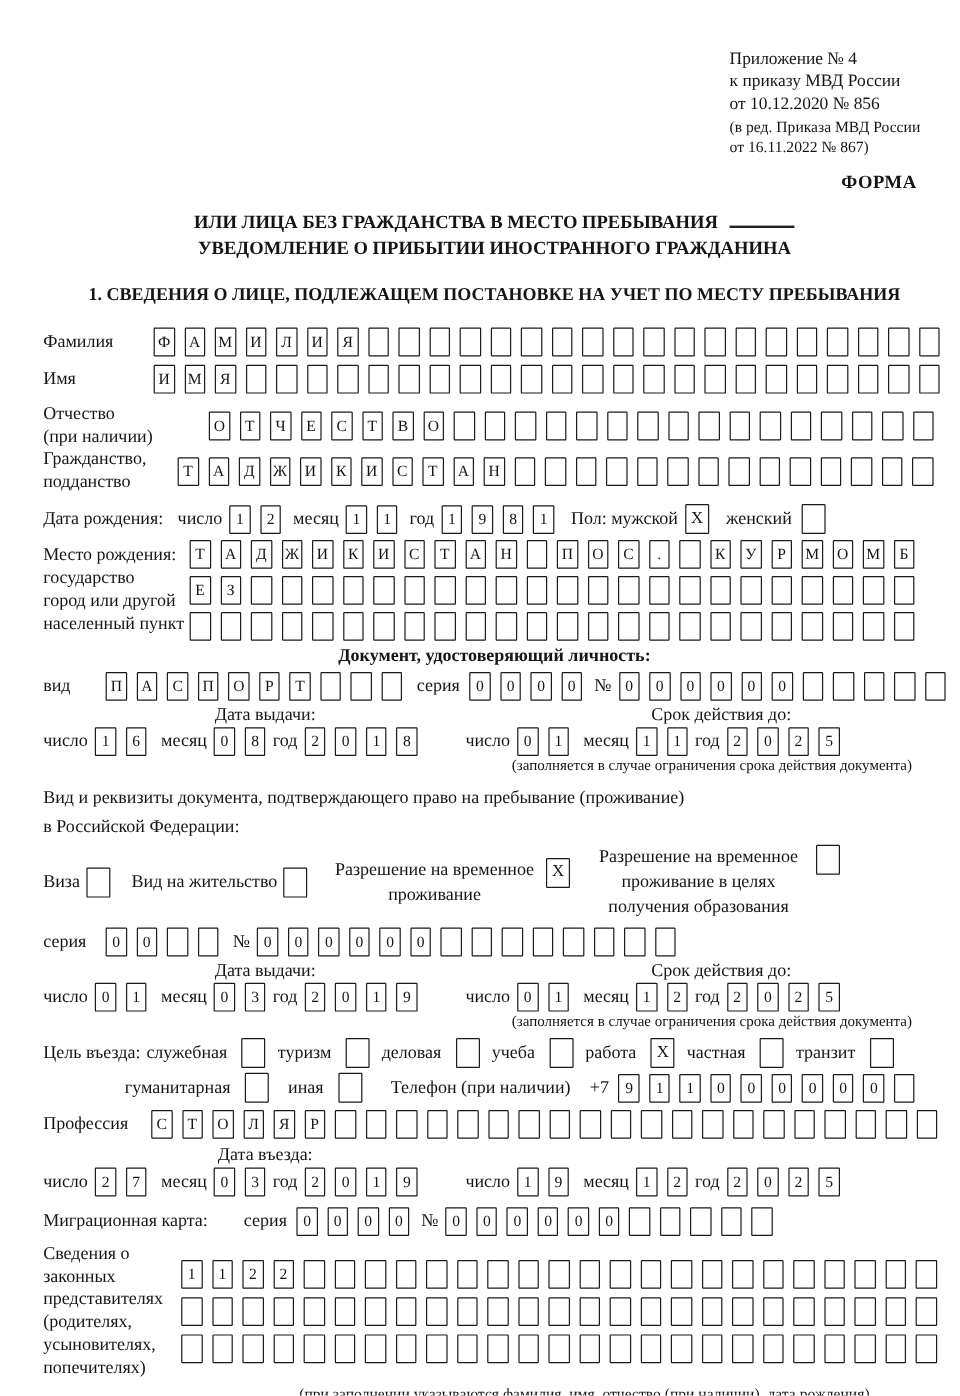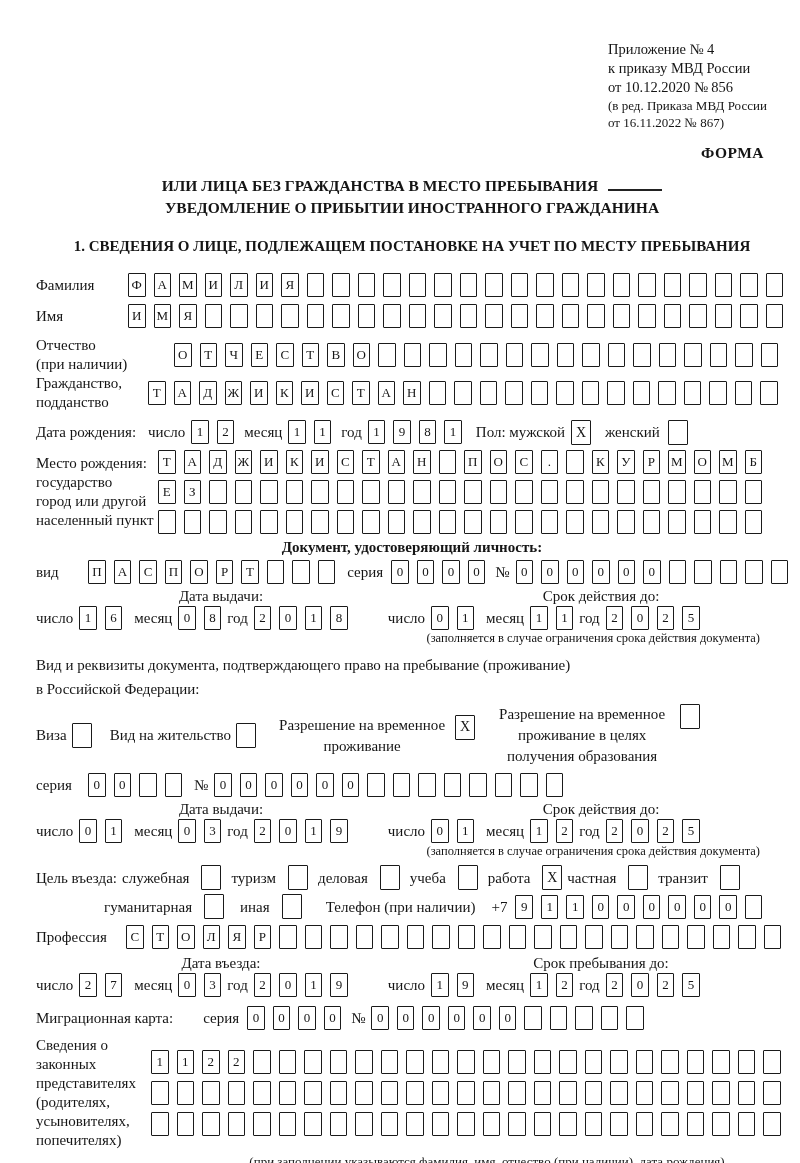--- a/index.html
+++ b/index.html
@@ -202,21 +202,21 @@
         <span class="cell"></span>
         <span class="cell"></span>
         <span class="cell"></span>
         <span class="cell"></span>
         <span class="cell"></span>
         <span class="cell"></span>
         <span class="cell"></span>
       </div>
   </div>
 
-  <div class="frow" style="margin-top:8px;align-items:flex-start">
+  <div class="frow" style="margin-top:8px;align-items:center">
     <span class="lbl" style="width:112px">Дата рождения:</span>
     <div class="dgrp">
       <span class="lbl">число</span>
       <span class="cells">
           <span class="cell">1</span>
           <span class="cell">2</span>
         </span>
       <span class="lbl" style="margin-left:4px">месяц</span>
       <span class="cells">
           <span class="cell">1</span>
@@ -522,21 +522,21 @@
       <span class="cb"></span>
     </div>
     <div class="popt" style="margin-left:10px">
       <span class="lbl">учеба</span>
       <span class="cb"></span>
     </div>
     <div class="popt" style="margin-left:10px">
       <span class="lbl">работа</span>
       <span class="cb">X</span>
     </div>
-    <div class="popt" style="margin-left:5px">
+    <div class="popt" style="margin-left:10px">
       <span class="lbl">частная</span>
       <span class="cb"></span>
     </div>
     <div class="popt" style="margin-left:10px">
       <span class="lbl">транзит</span>
       <span class="cb"></span>
     </div>
   </div>
 
   <div class="frow" style="margin-top:4px;align-items:center;margin-left:68px">
@@ -591,21 +591,20 @@
         <span class="cell"></span>
         <span class="cell"></span>
         <span class="cell"></span>
         <span class="cell"></span>
         <span class="cell"></span>
       </div>
   </div>
 
   <div class="hdrrow" style="margin-top:6px">
     <div class="hdr" style="width:370px">Дата въезда:</div>
-    <div class="hdr" style="width:330px;margin-left:30px">Срок пребывания до:</div>
   </div>
   <div class="frow" style="margin-top:1px">
     <div class="dgrp">
       <span class="lbl">число</span>
       <span class="cells">
           <span class="cell">2</span>
           <span class="cell">7</span>
         </span>
       <span class="lbl" style="margin-left:6px">месяц</span>
       <span class="cells">

